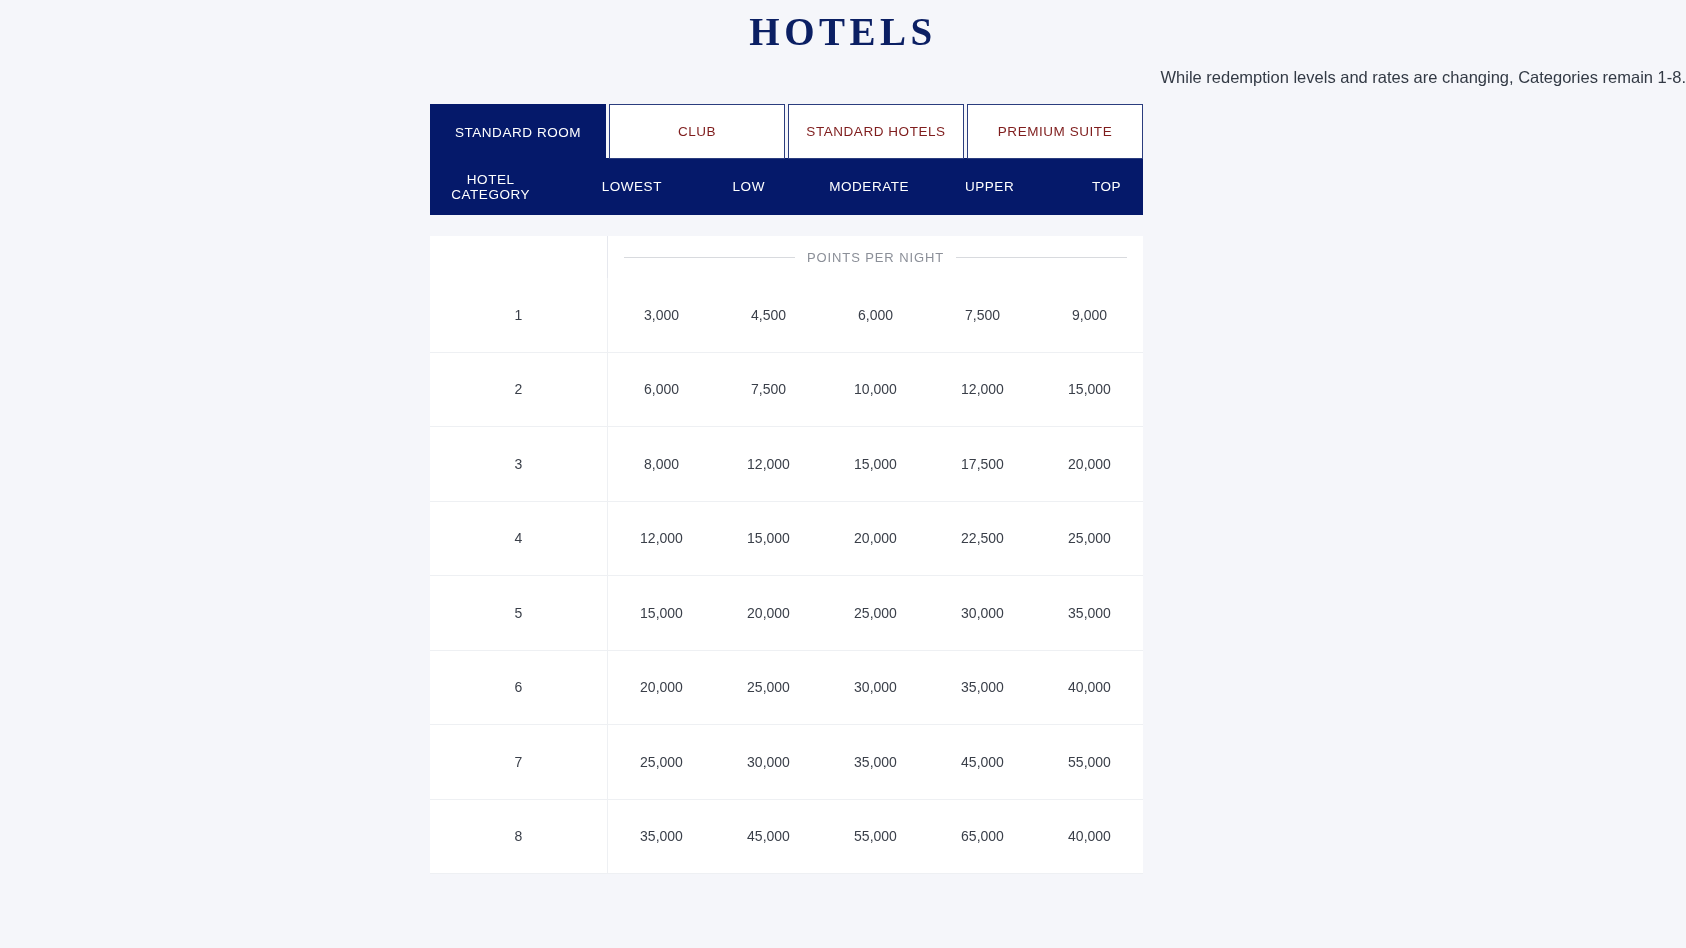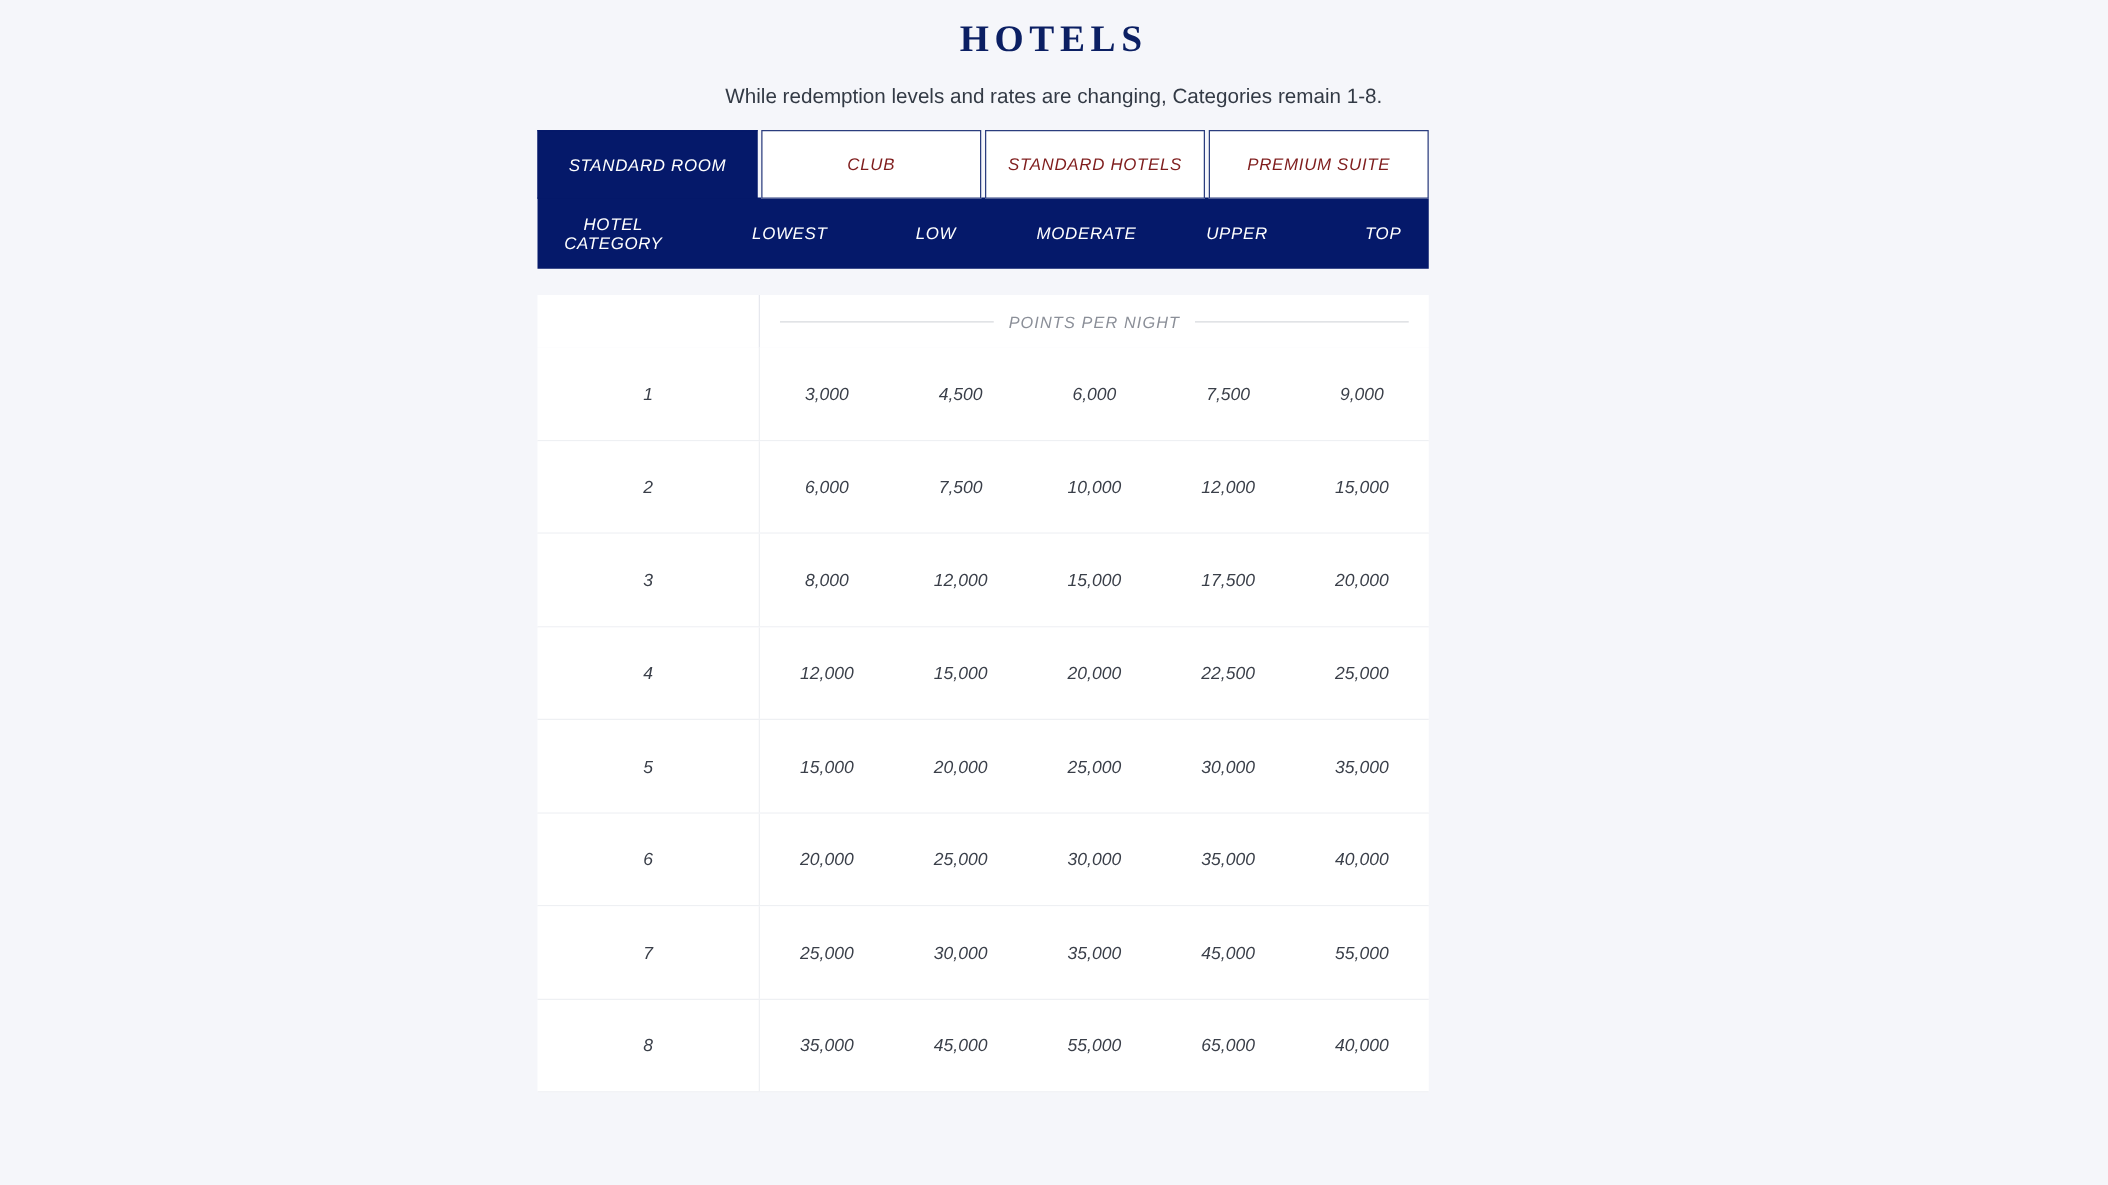--- a/index.html
+++ b/index.html
@@ -18,41 +18,41 @@
     width: 1686px;
     height: 948px;
     box-sizing: border-box;
   }
   .header-block {
     padding-top: 14px;
     text-align: center;
   }
   .page-title {
     font-family: "Liberation Serif", serif;
-    font-size: 30px;
+    font-size: 39px;
     font-weight: bold;
     letter-spacing: 4.5px;
     color: #0b1f63;
     margin: 0;
     line-height: 36px;
   }
   .subtitle {
     font-size: 16.5px;
     color: #333a45;
     margin: 16px 0 0 0;
     line-height: 22px;
     font-weight: 400;
+    text-align: right;
   }
 
   .table-wrap {
     position: absolute;
     left: 430px;
     top: 104px;
     width: 713px;
-    font-style: italic;
   }
 
   
   .tabs {
     display: flex;
     height: 55px;
     position: relative;
     z-index: 2;
   }
   .tab {

